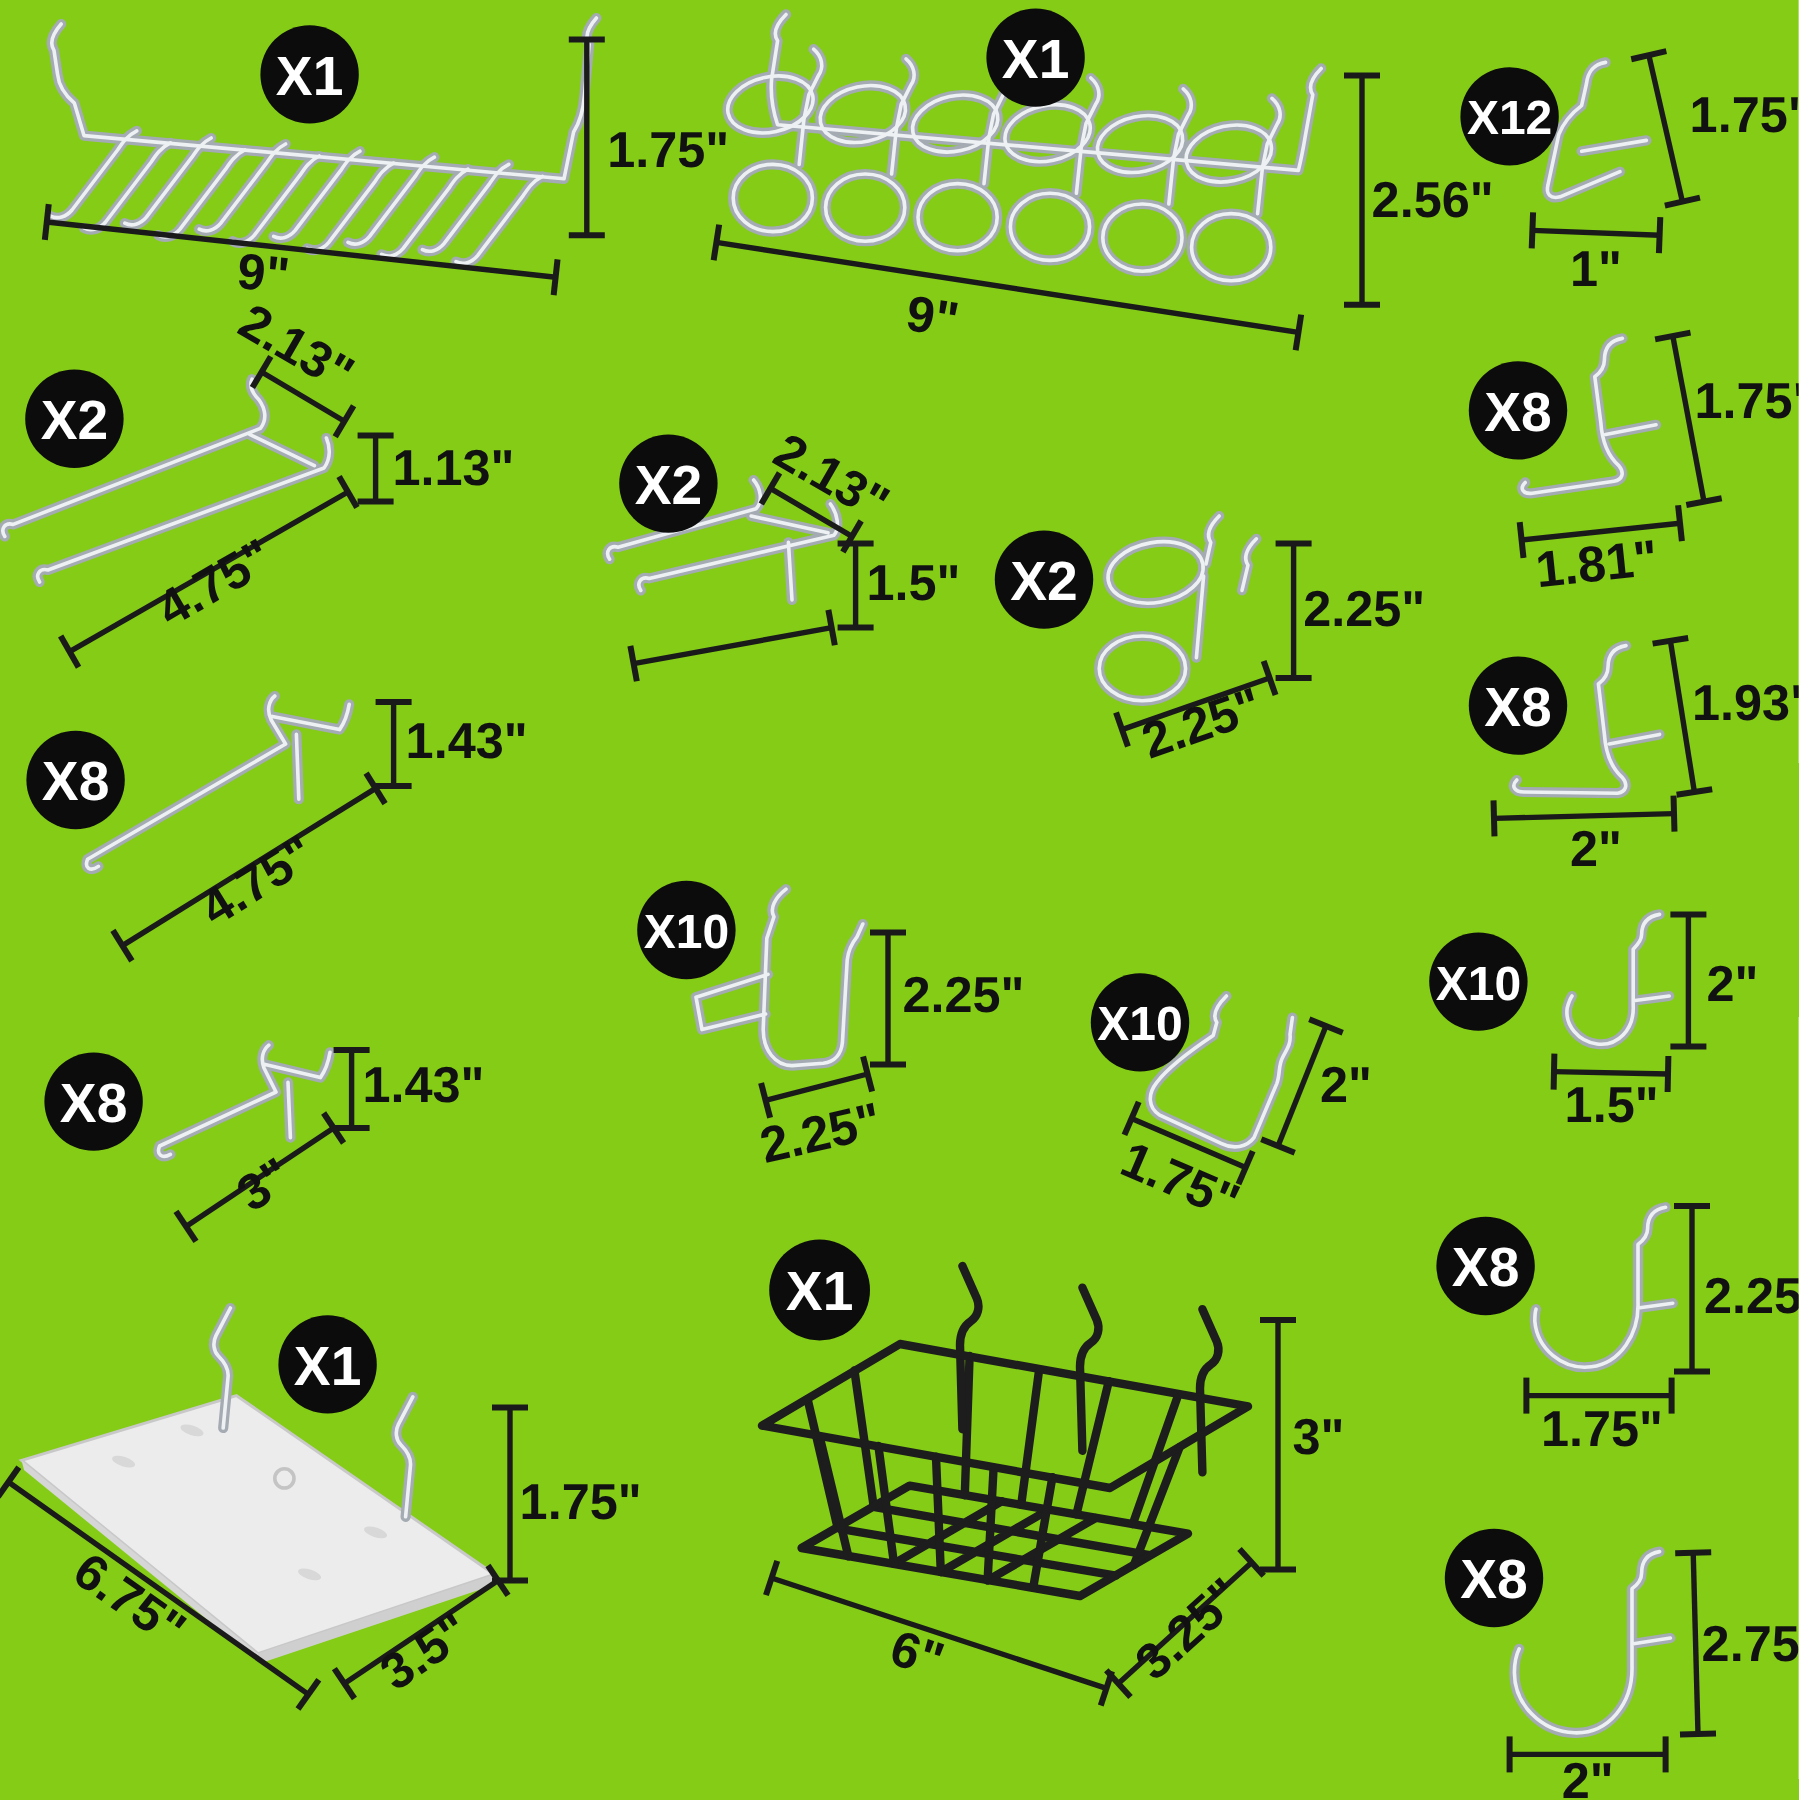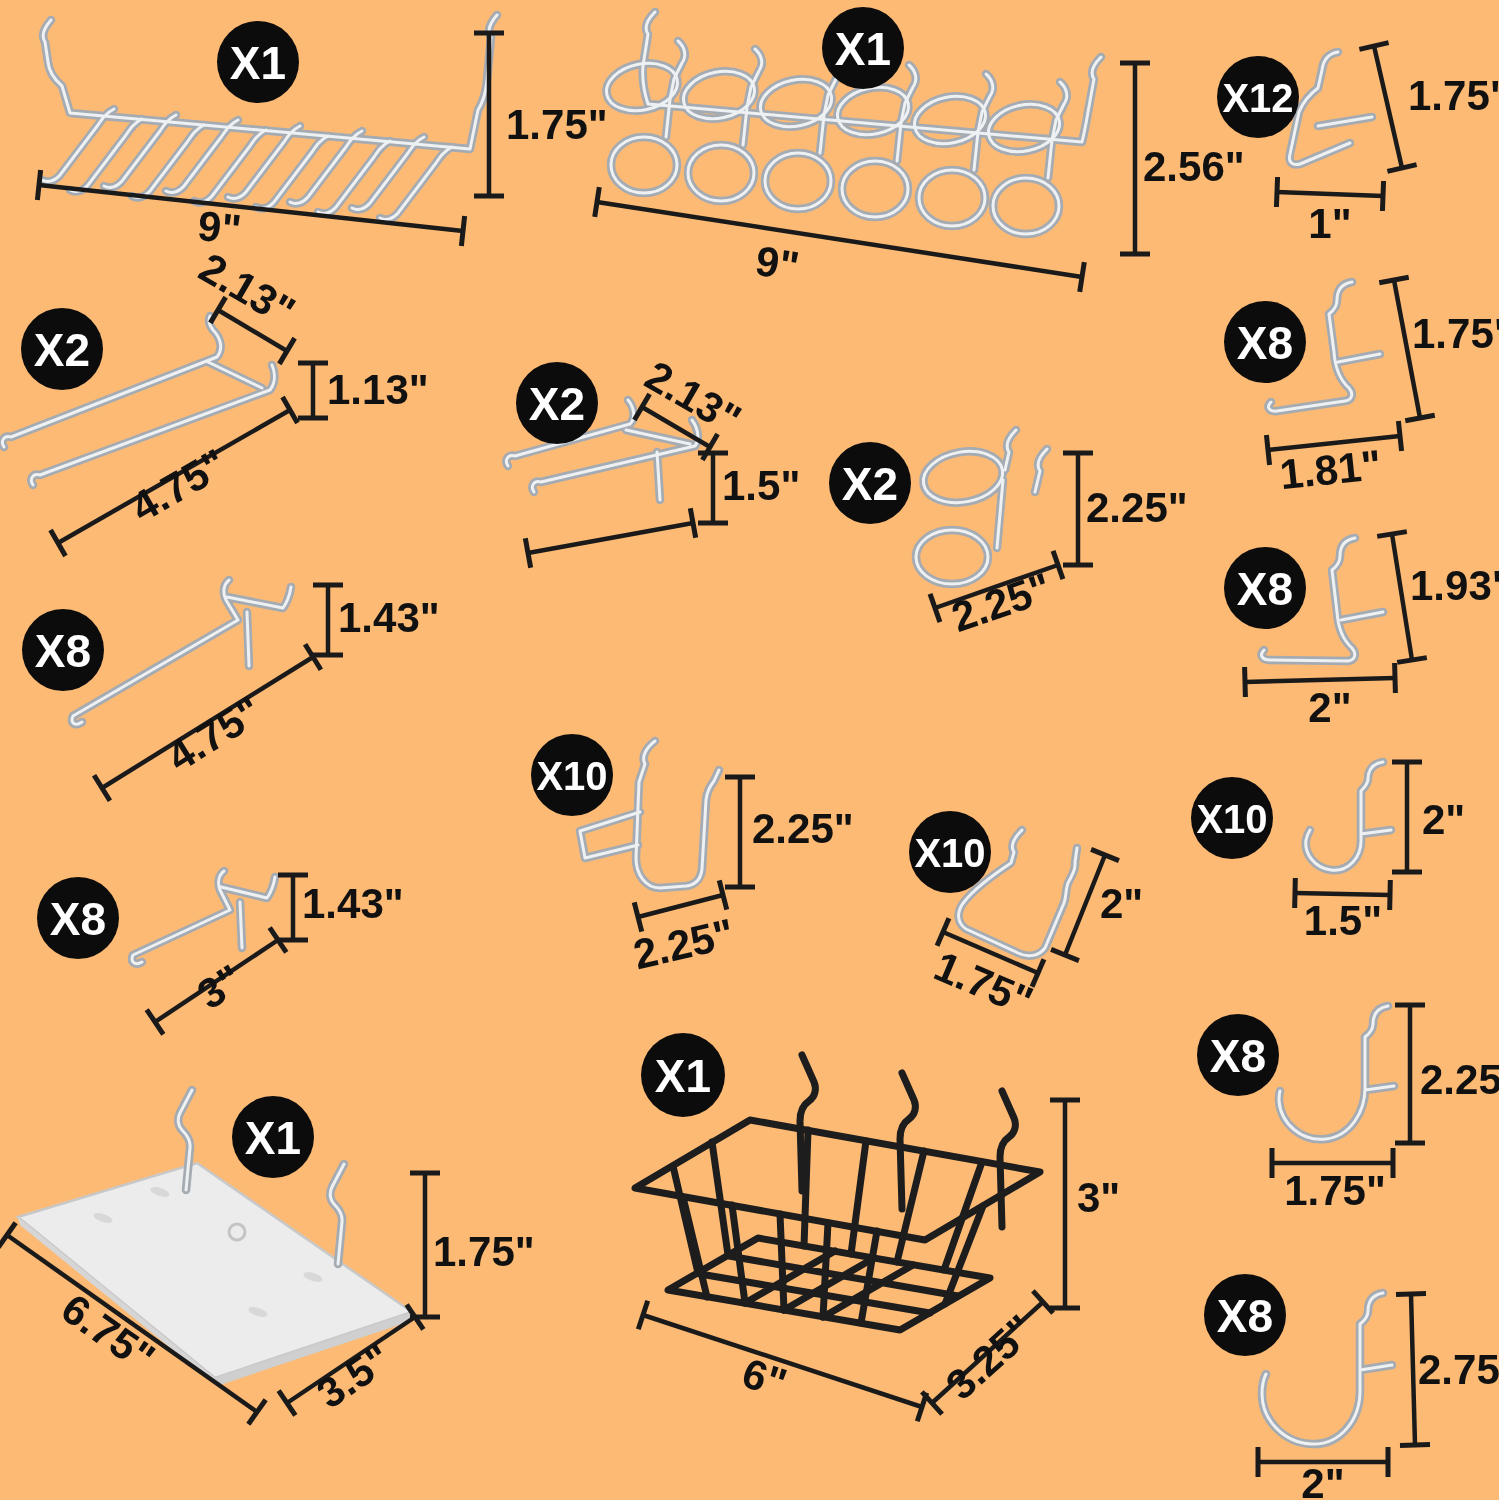--- a/index.html
+++ b/index.html
@@ -1,16 +1,16 @@
 <!DOCTYPE html>
 <html><head>
 <meta charset="utf-8">
 <style>
   html,body{margin:0;padding:0;background:#ffffff;}
-  .stage{width:1499px;height:1500px;position:relative;background:#fdba74;overflow:hidden;}
+  .stage{width:1499px;height:1500px;position:relative;background:#84cc16;overflow:hidden;}
   svg{display:block;font-family:"Liberation Sans",sans-serif;}
   .wire{stroke:#a4abb3;stroke-width:8.5;fill:none;stroke-linecap:round;stroke-linejoin:round;}
   .shine{stroke:#eef1f3;stroke-width:3;fill:none;stroke-linecap:round;stroke-linejoin:round;}
   .bwire{stroke:#1d1d1d;stroke-width:7;fill:none;stroke-linecap:round;stroke-linejoin:round;}
   .dim{stroke:#1a1a1a;stroke-width:4.5;fill:none;}
   .dimlabel{font-family:"Liberation Sans",sans-serif;font-weight:700;font-size:42px;fill:#111111;}
   .mid{text-anchor:middle;}
   .badge-circle{fill:#0c0c0c;}
   .badge-text{font-family:"Liberation Sans",sans-serif;font-weight:700;font-size:46px;fill:#ffffff;text-anchor:middle;}
   .badge-text.sm{font-size:40px;}

